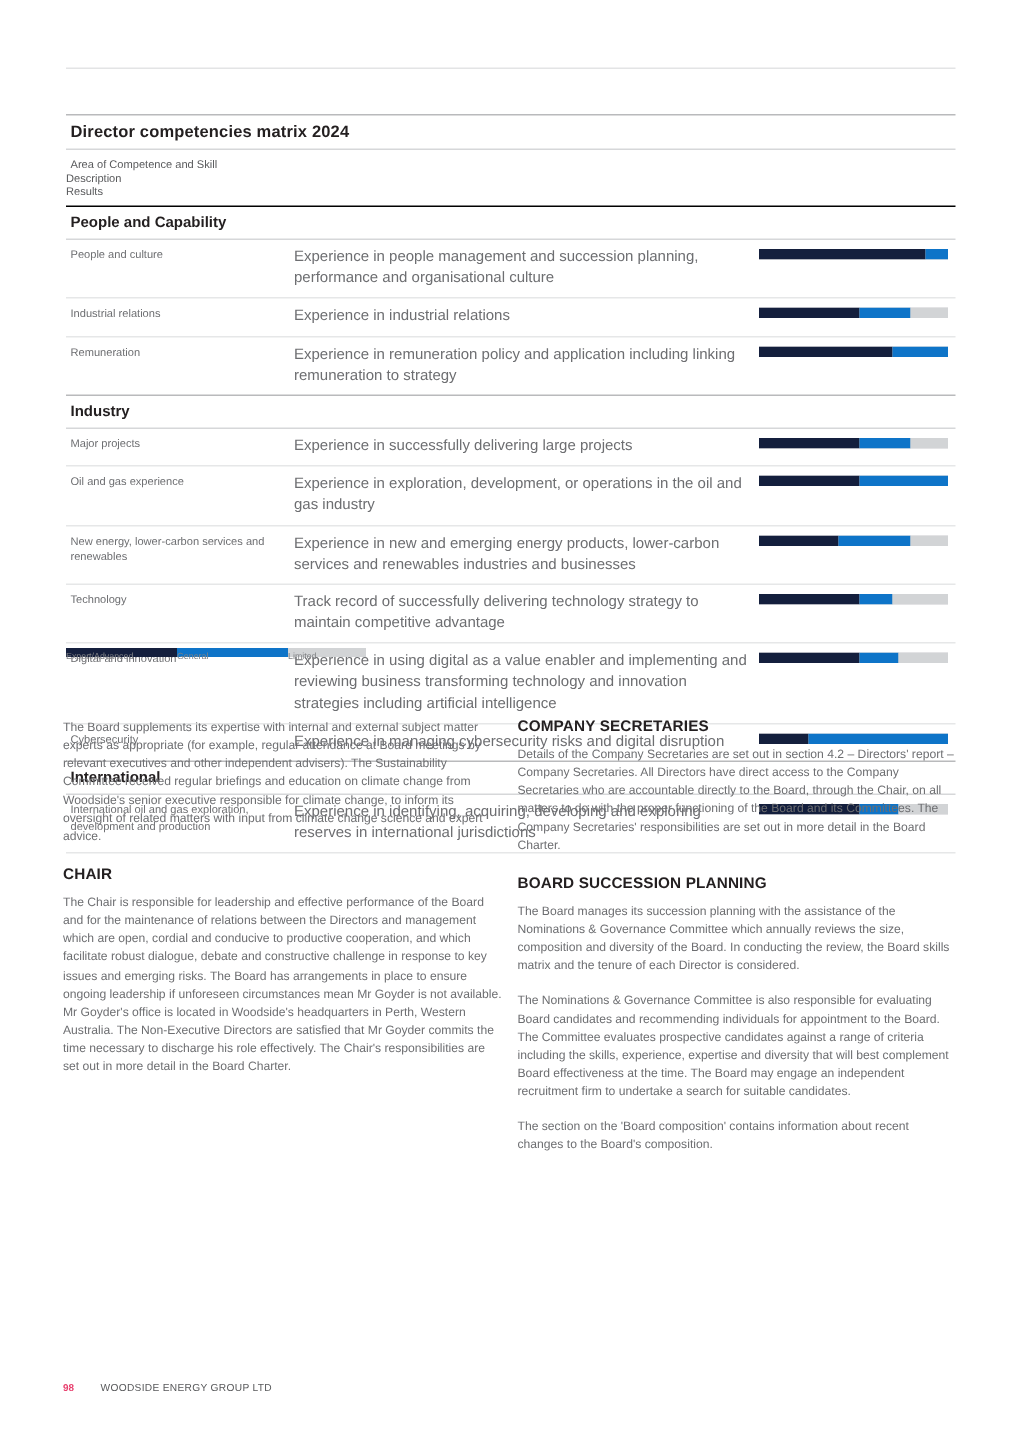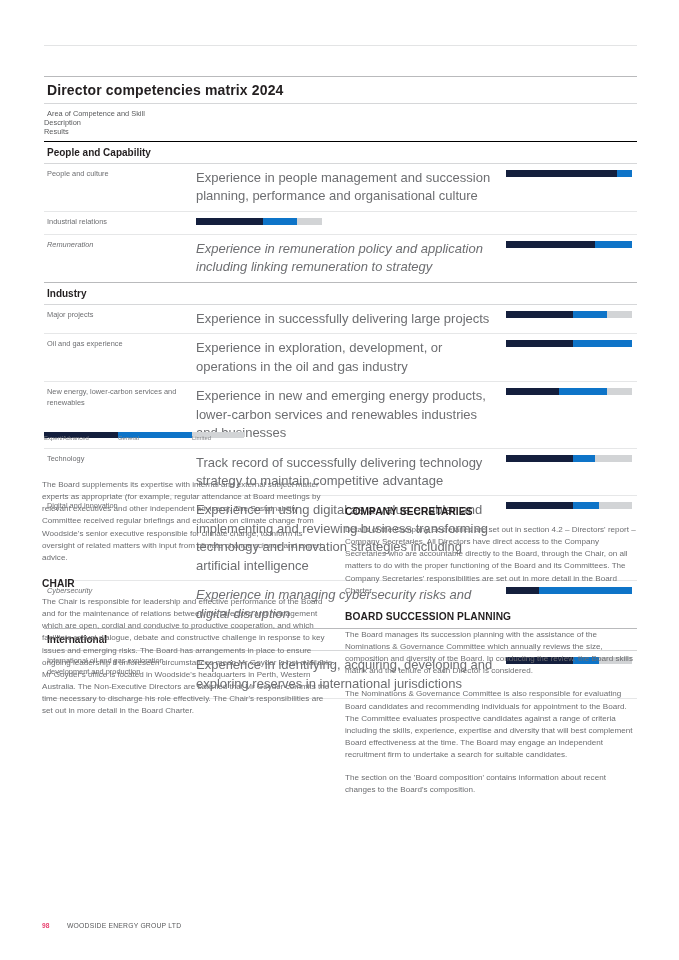--- a/index.html
+++ b/index.html
@@ -38,21 +38,21 @@
     left: 44px;
     top: 76px;
     width: 593px;
   }
   .matrix-title-row {
     border-top: 1px solid #b9babc;
     border-bottom: 1px solid #d6d7d9;
     padding: 5px 0 5px 3px;
   }
   .matrix-title {
-    font-size: 14px;
+    font-size: 11px;
     font-weight: bold;
     color: #231f20;
     letter-spacing: 0.01em;
   }
   .matrix-head {
     display: flex;
     border-bottom: 1px solid #000000;
     padding: 5px 0 5px 0;
     flex-direction: column;
   }
@@ -74,35 +74,35 @@
     color: #231f20;
   }
 
   .row {
     display: flex;
     align-items: flex-start;
     border-bottom: 1px solid #e6e7e8;
     padding: 5px 0 5px 0;
     min-height: 12px;
   }
-  .row.last-in-group { border-bottom: 1px solid #b9babc; font-style: italic; }
+  .row.last-in-group { border-bottom: 1px solid #b9babc; }
   .cell-area {
     width: 152px;
     padding-left: 3px;
     padding-right: 6px;
     box-sizing: border-box;
     font-size: 7.4px;
     line-height: 1.42;
     color: #6d6e71;
   }
   .cell-desc {
     width: 310px;
     padding-right: 8px;
     box-sizing: border-box;
-    font-size: 13px;
+    font-size: 10px;
     line-height: 1.42;
     color: #6d6e71;
   }
   .cell-res {
     width: 131px;
     box-sizing: border-box;
     padding-top: 1px;
   }
   .bar {
     display: flex;
@@ -147,21 +147,21 @@
   
   .col-left {
     position: absolute;
     left: 42px;
     top: 479px;
     width: 293px;
   }
   .col-right {
     position: absolute;
     left: 345px;
-    top: 506px;
+    top: 479px;
     width: 293px;
   }
   p.body {
     margin: 0 0 11px 0;
     font-size: 8.1px;
     line-height: 1.50;
     color: #6d6e71;
     text-align: left;
   }
   h2.section {
@@ -221,20 +221,21 @@
           <div class="cell-desc">Experience in people management and succession planning, performance and organisational culture</div>
           <div class="cell-res">
             <div class="bar">
               <div class="seg-expert" style="width: 88%; background: rgb(20, 31, 61);"></div>
               <div class="seg-general" style="width: 12%; background: rgb(14, 116, 200);"></div>
             </div>
           </div>
         </div>
         <div class="row">
           <div class="cell-area">Industrial relations</div>
+          <div class="cell-desc">Experience in industrial relations</div>
           <div class="cell-res">
             <div class="bar">
               <div class="seg-expert" style="width: 53%; background: rgb(20, 31, 61);"></div>
               <div class="seg-general" style="width: 27%; background: rgb(14, 116, 200);"></div>
               <div class="seg-limited" style="width: 20%; background: rgb(210, 212, 214);"></div>
             </div>
           </div>
         </div>
         <div class="row last-in-group">
           <div class="cell-area">Remuneration</div>

